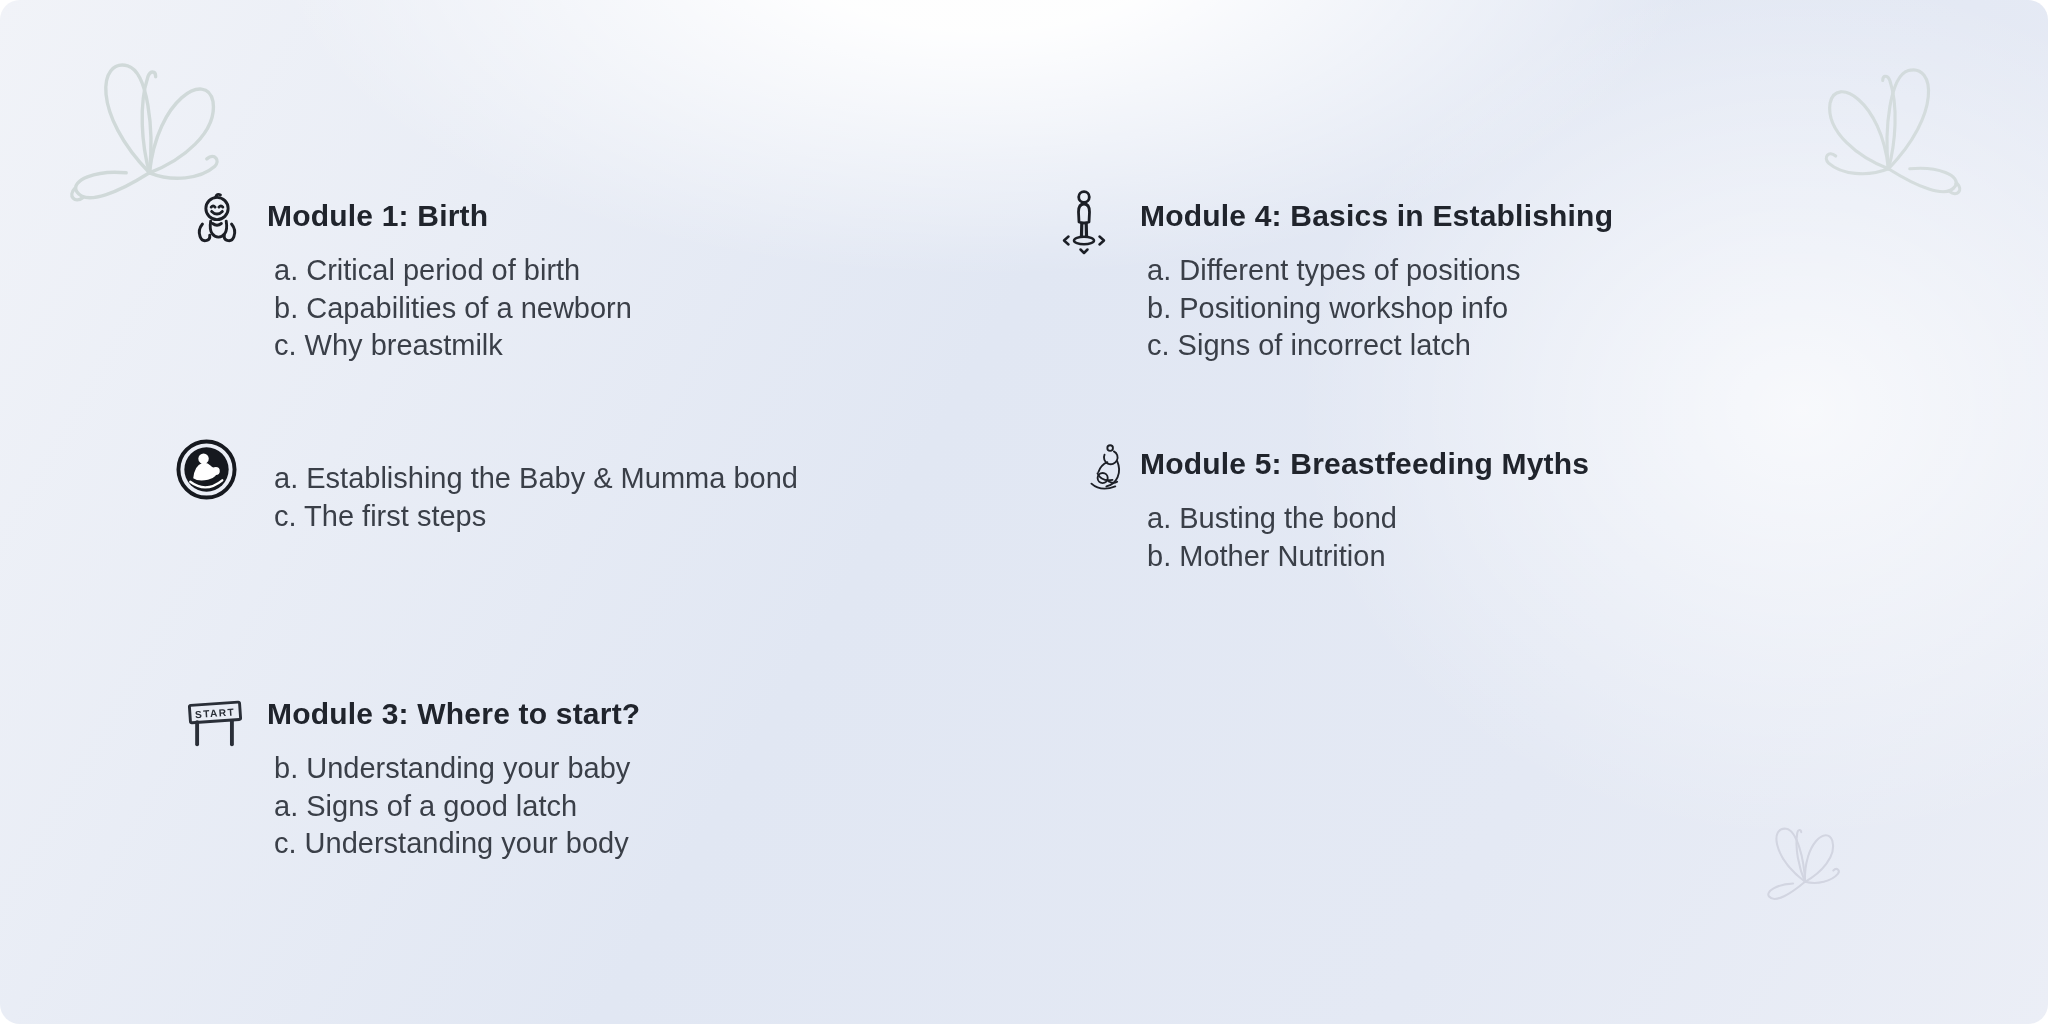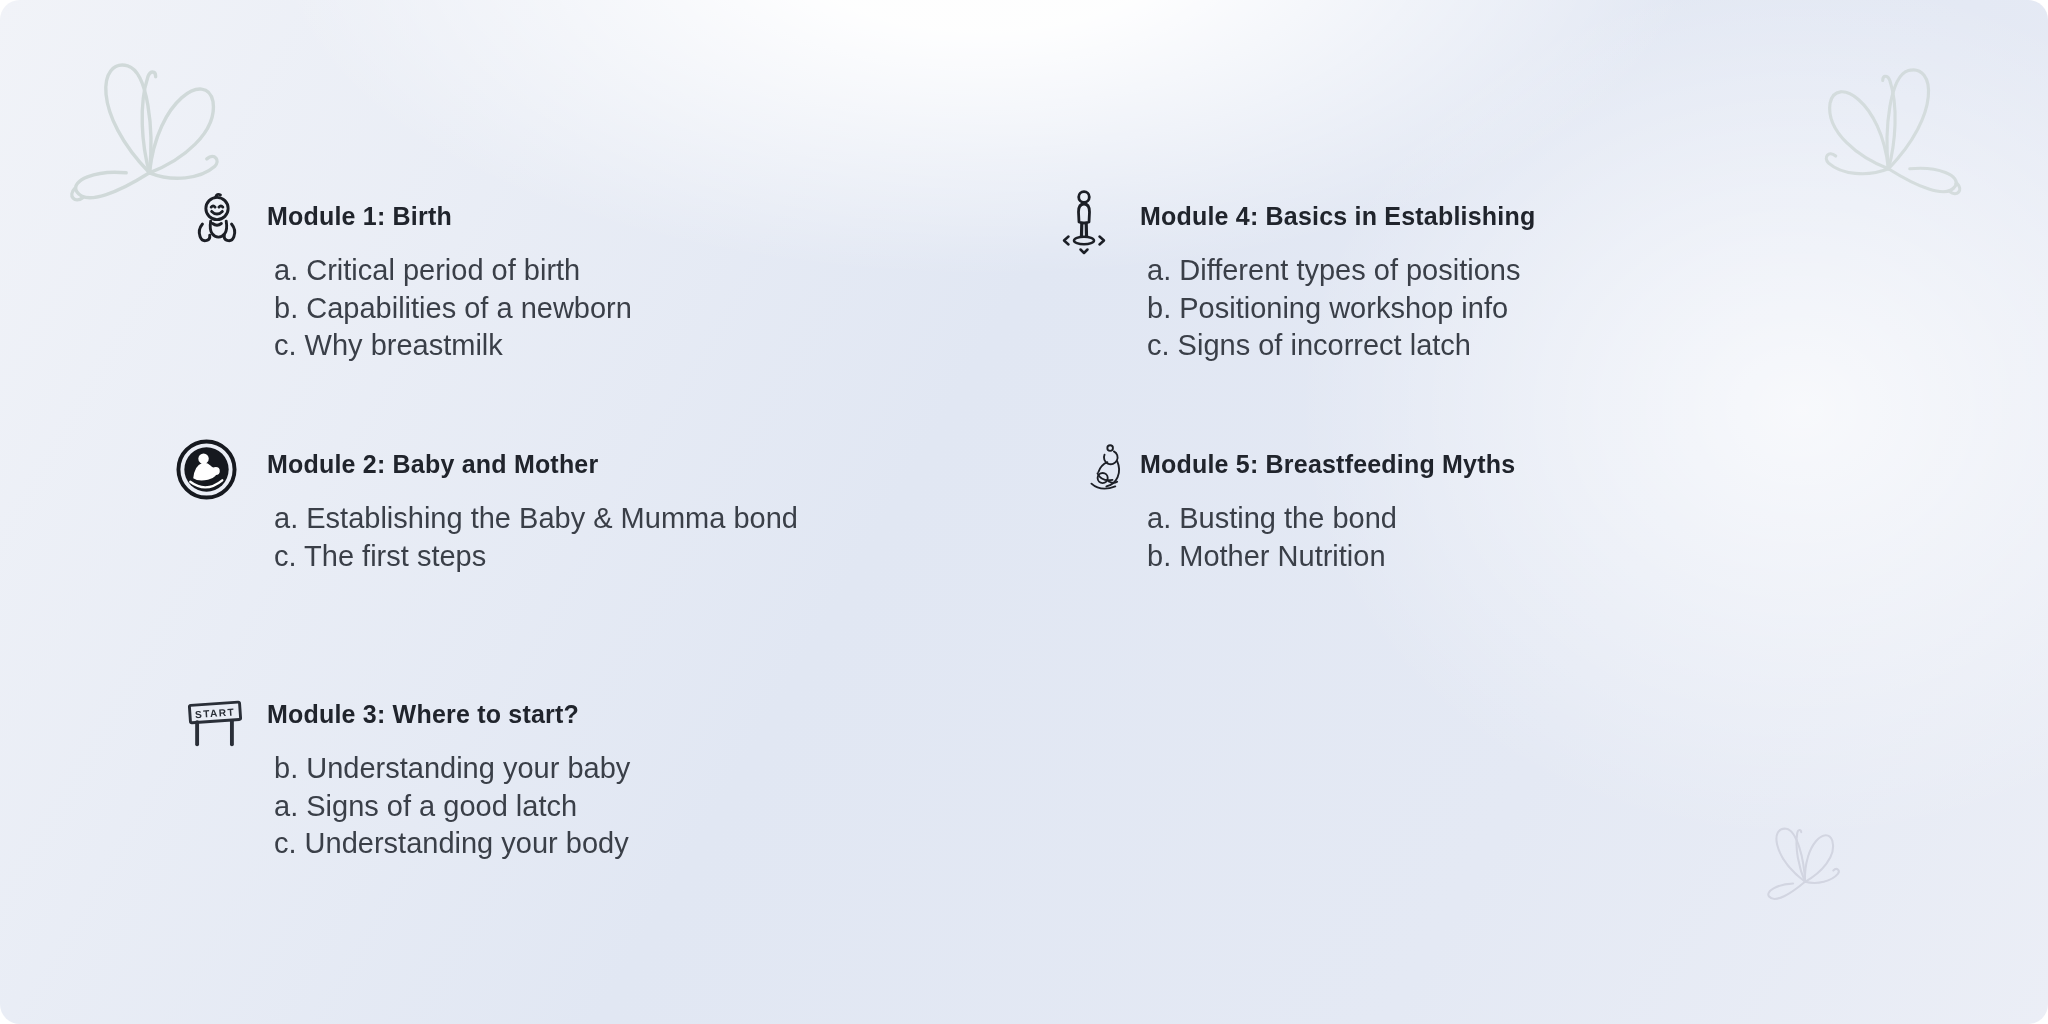--- a/index.html
+++ b/index.html
@@ -12,21 +12,21 @@
     background:
       radial-gradient(1100px 520px at 48% -6%, rgba(255,255,255,.95) 18%, rgba(255,255,255,0) 65%),
       radial-gradient(820px 700px at 88% 40%, rgba(255,255,255,.72), rgba(255,255,255,0) 62%),
       linear-gradient(120deg, #f1f3f8 0%, #e1e7f3 45%, #e4e9f4 75%, #ebeef6 100%);
   }
   .module{position:absolute;}
   .icon-box{position:absolute;left:0;top:0;}
   .content{position:absolute;white-space:nowrap;}
   .module-title{
     margin:0;
-    font-size:25px;line-height:40px;font-weight:700;
+    font-size:30px;line-height:40px;font-weight:700;
     color:#20242c;letter-spacing:.2px;
   }
   .module-items{
     margin:16px 0 0 0;padding:0 0 0 7px;list-style:none;
     font-size:29px;line-height:37.5px;color:#3a3f48;
   }
   .butterfly{position:absolute;pointer-events:none;}
   svg{display:block;}
 
   
@@ -102,21 +102,20 @@
       <svg width="63" height="63" viewBox="0 0 64 64">
         <circle cx="32" cy="32" r="28.5" fill="none" stroke="#16191f" stroke-width="4"></circle>
         <circle cx="32" cy="32" r="22.5" fill="#16191f"></circle>
         <circle cx="29" cy="21" r="5.3" fill="#ffffff"></circle>
         <path d="M18.5 41 q1.5 -13 9 -15.5 q5 -1.5 8.5 2.5 q2.5 3 8 3.5 q-1 9 -10.5 11 q-10 2 -15 -1.5 z" fill="#ffffff"></path>
         <circle cx="41.5" cy="33.5" r="4" fill="#ffffff"></circle>
         <path d="M15.5 44.5 q16 12 32.5 -1.5" stroke="#ffffff" stroke-width="2.4" fill="none" stroke-linecap="round"></path>
       </svg>
     </div>
     <div class="content">
-      <h2 class="module-title">Module 2: Baby and Mother</h2>
       <ul class="module-items">
         <li>a. Establishing the Baby &amp; Mumma bond</li>
         <li>c. The first steps</li>
       </ul>
     </div>
   </section>
 
   <section class="module m3">
     <div class="icon-box">
       <svg width="66" height="58" viewBox="0 0 66 60" fill="none" stroke="#2a2f38" stroke-linecap="round">

